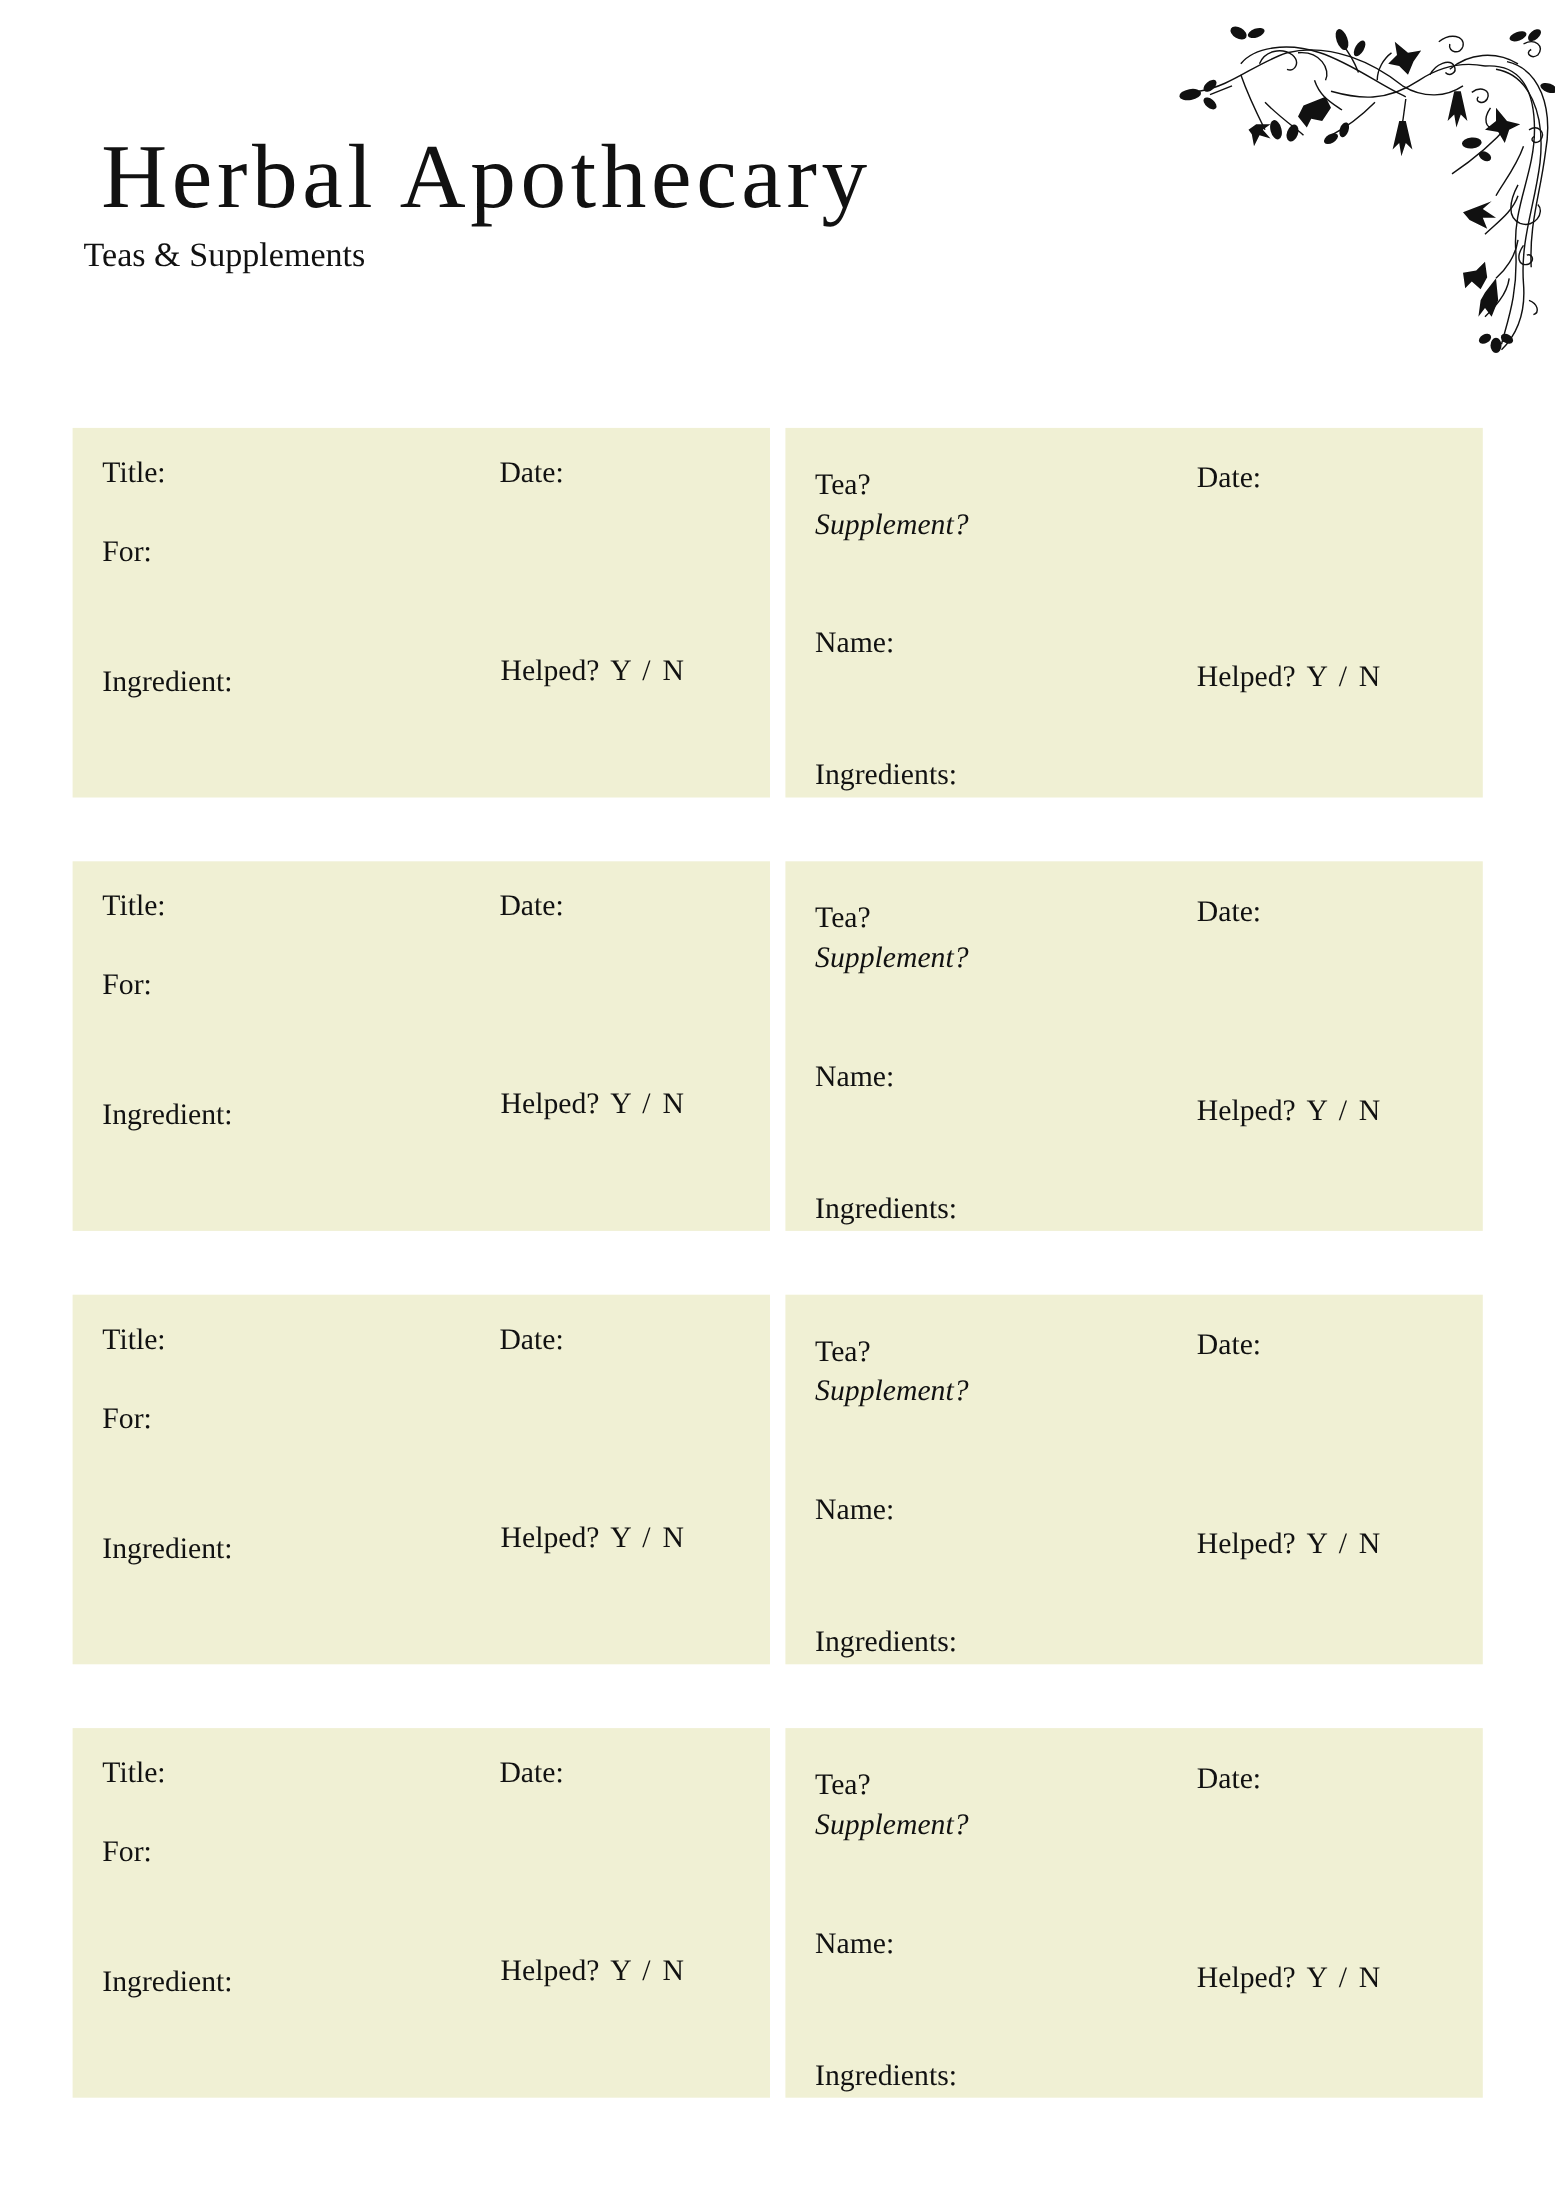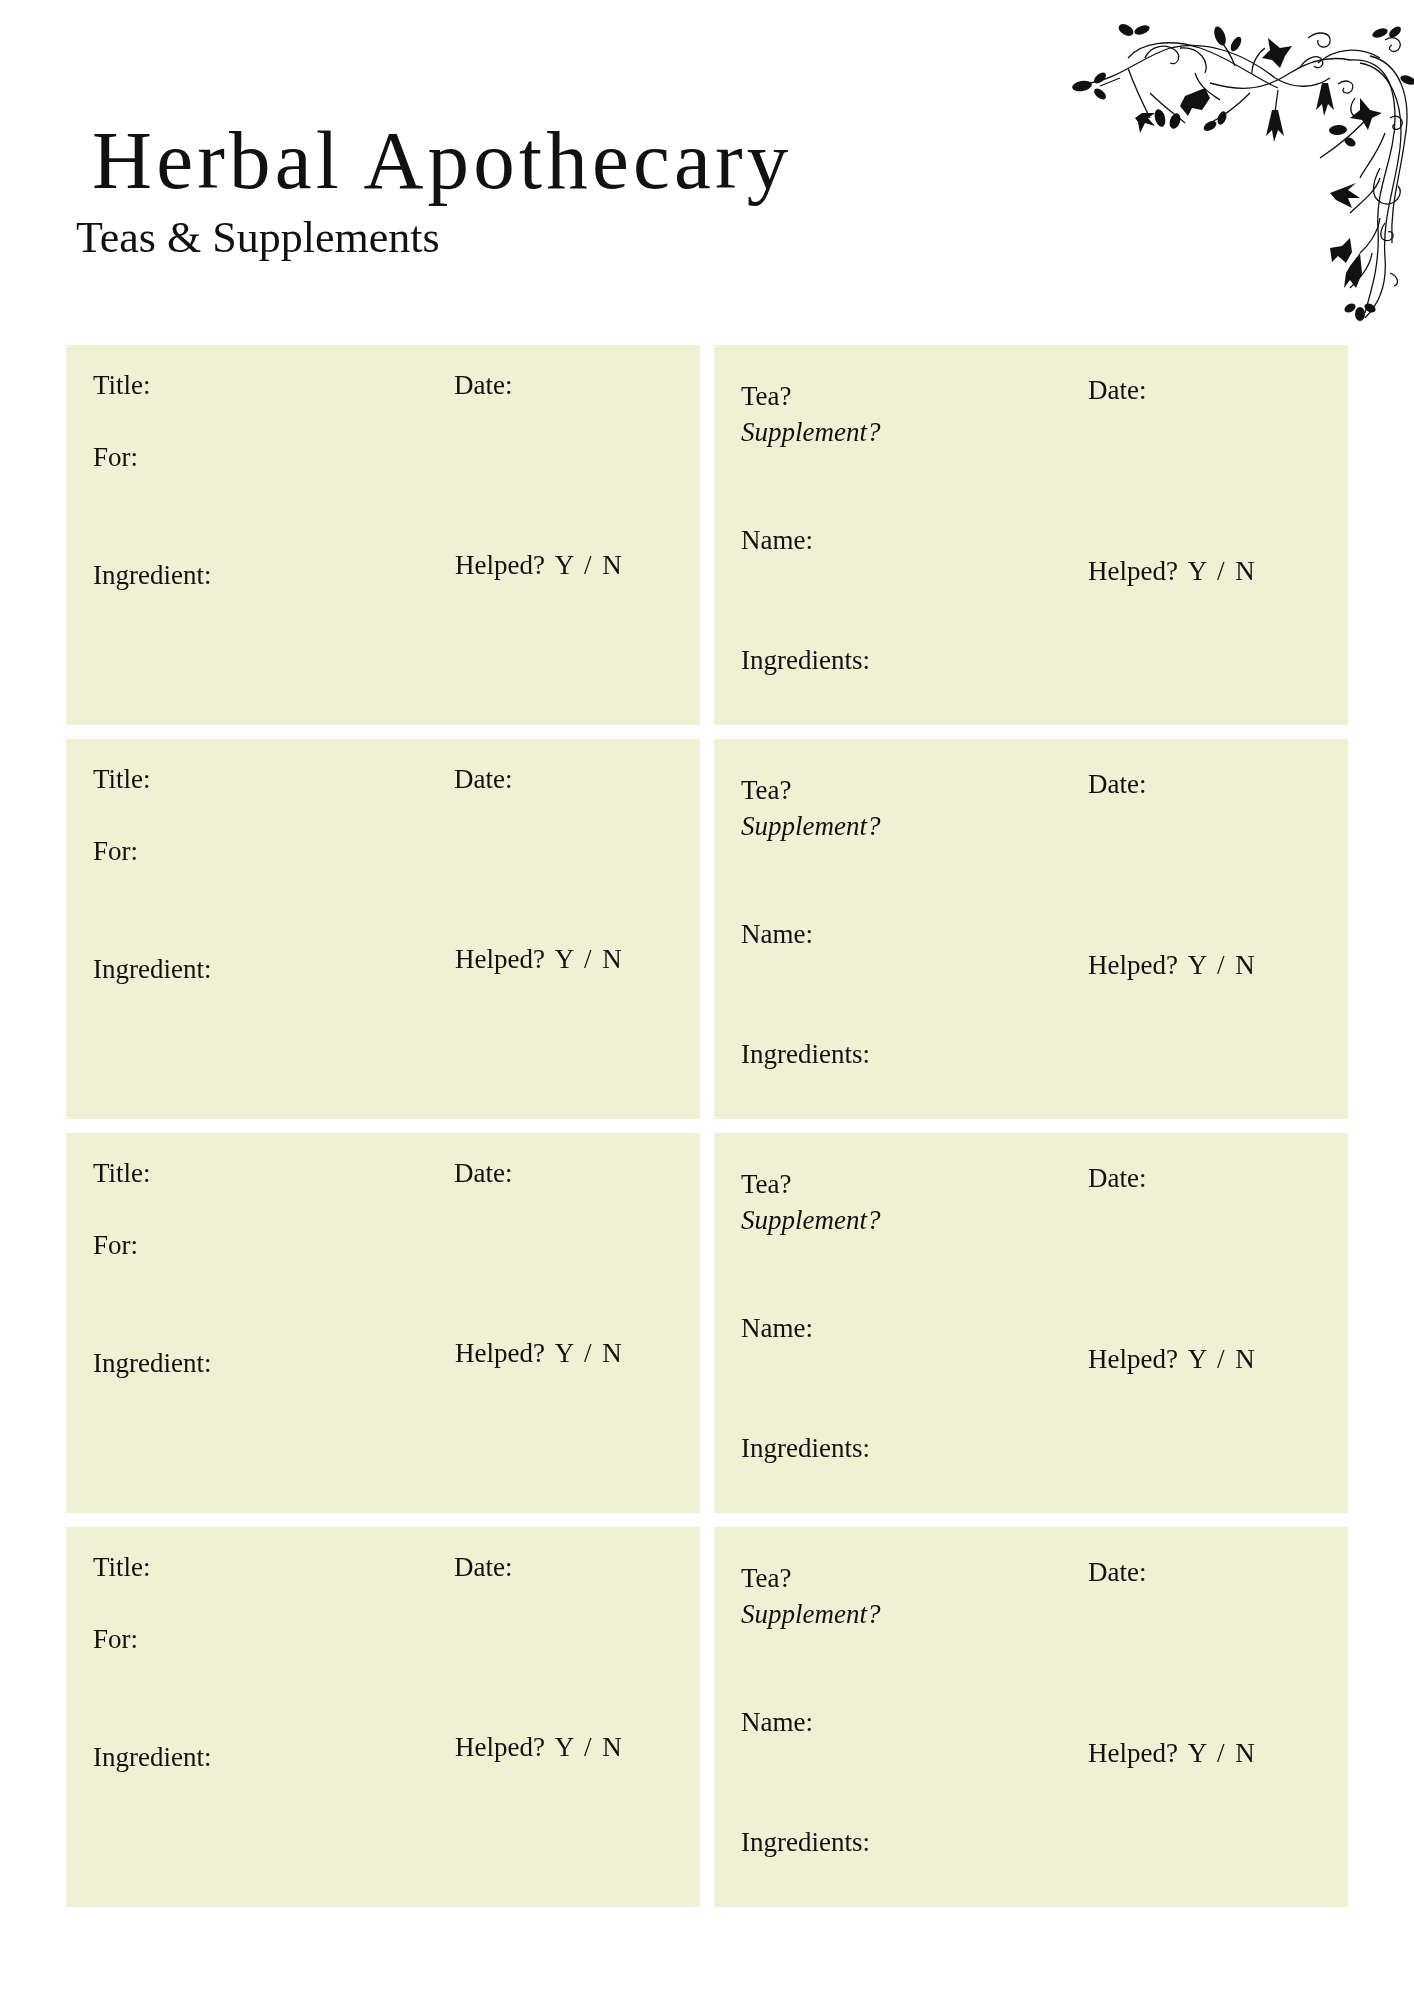--- a/index.html
+++ b/index.html
@@ -1,26 +1,26 @@
 <!DOCTYPE html>
 <html><head>
 <meta charset="utf-8">
 <style>
   html, body { margin: 0; padding: 0; background: #ffffff; }
   body { width: 1414px; height: 2000px; position: relative; overflow: hidden;
          font-family: "Liberation Serif", "DejaVu Serif", serif; color: #111111; }
   .title { position: absolute; left: 76px; top: 103px; font-size: 83px; line-height: 1;
            letter-spacing: 4.2px; font-weight: normal; margin: 16px; white-space: nowrap; color: #111; }
-  .subtitle { position: absolute; left: 76px; top: 216px; font-size: 44px; line-height: 1;
+  .subtitle { position: absolute; left: 76px; top: 216px; font-size: 31px; line-height: 1;
               margin: 0; white-space: nowrap; color: #111; }
   .ornament { position: absolute; left: 1060px; top: 18px; width: 354px; height: 305px; }
   .grid { position: absolute; left: 66px; top: 345px; width: 1282px;
           display: grid; grid-template-columns: 634px 634px; grid-auto-rows: 380px;
           column-gap: 14px; row-gap: 14px; }
-  .card { position: relative; background: #F0F0D4; }
+  .card { position: relative; background: #F0F0D4; margin-top: 44px; }
   .lbl { position: absolute; font-size: 27px; line-height: 1; white-space: nowrap; color: #111; }
   
   .log .l-title { left: 27px; top: 27px; }
   .log .l-date  { left: 388px; top: 27px; }
   .log .l-for   { left: 27px; top: 99px; }
   .log .l-ingr  { left: 27px; top: 217px; }
   .log .l-help  { left: 389px; top: 207px; }
   
   .rec .r-tea   { left: 27px; top: 38px; }
   .rec .r-supp  { left: 27px; top: 74px; font-style: italic; }

